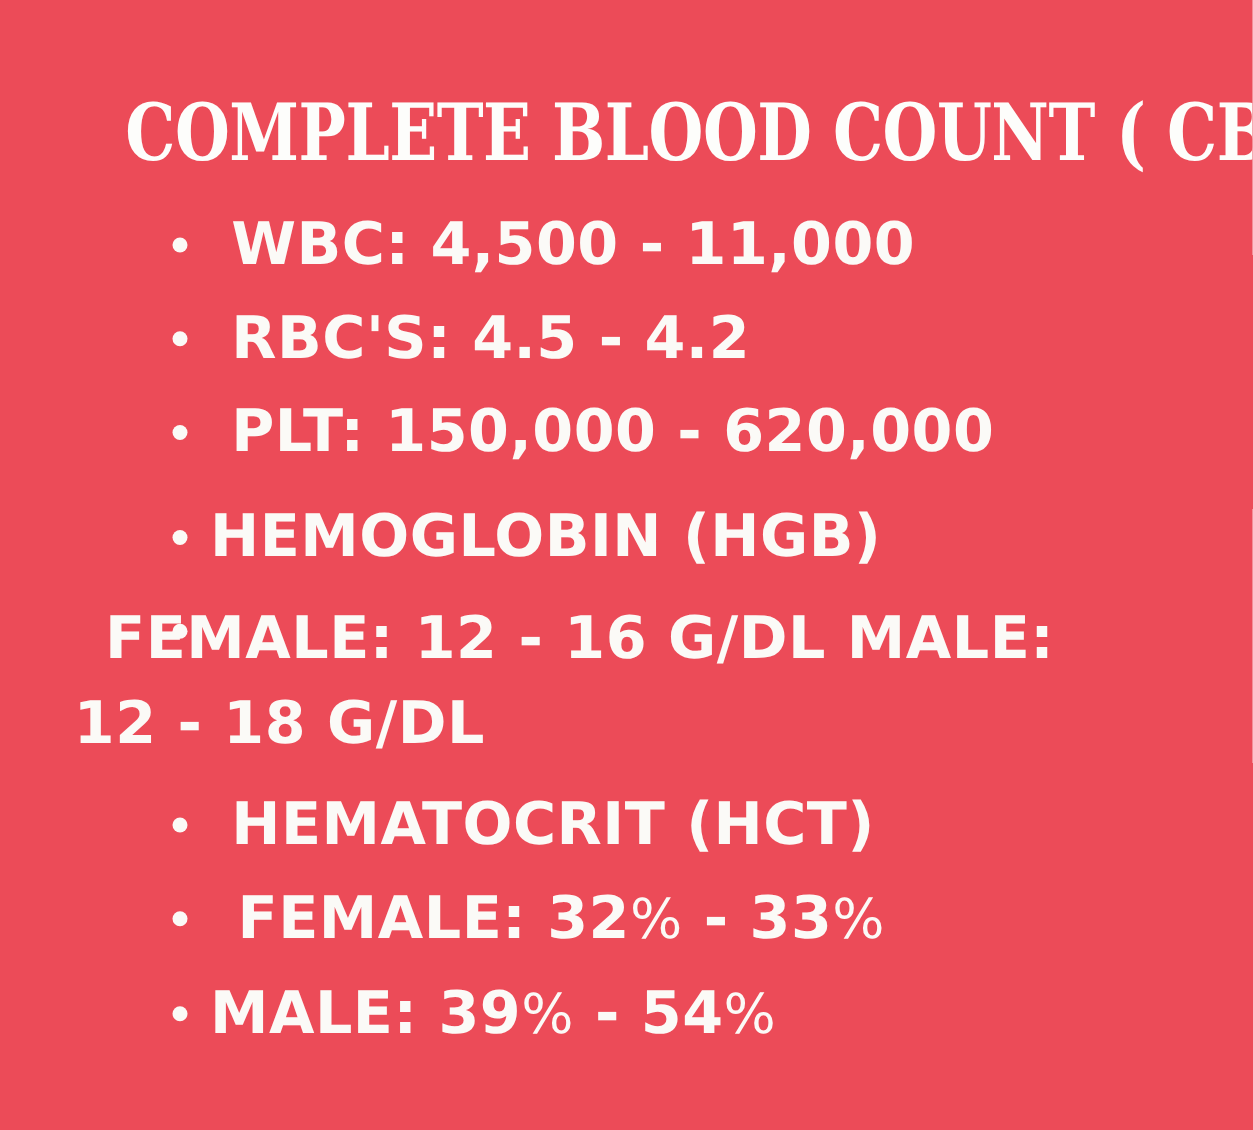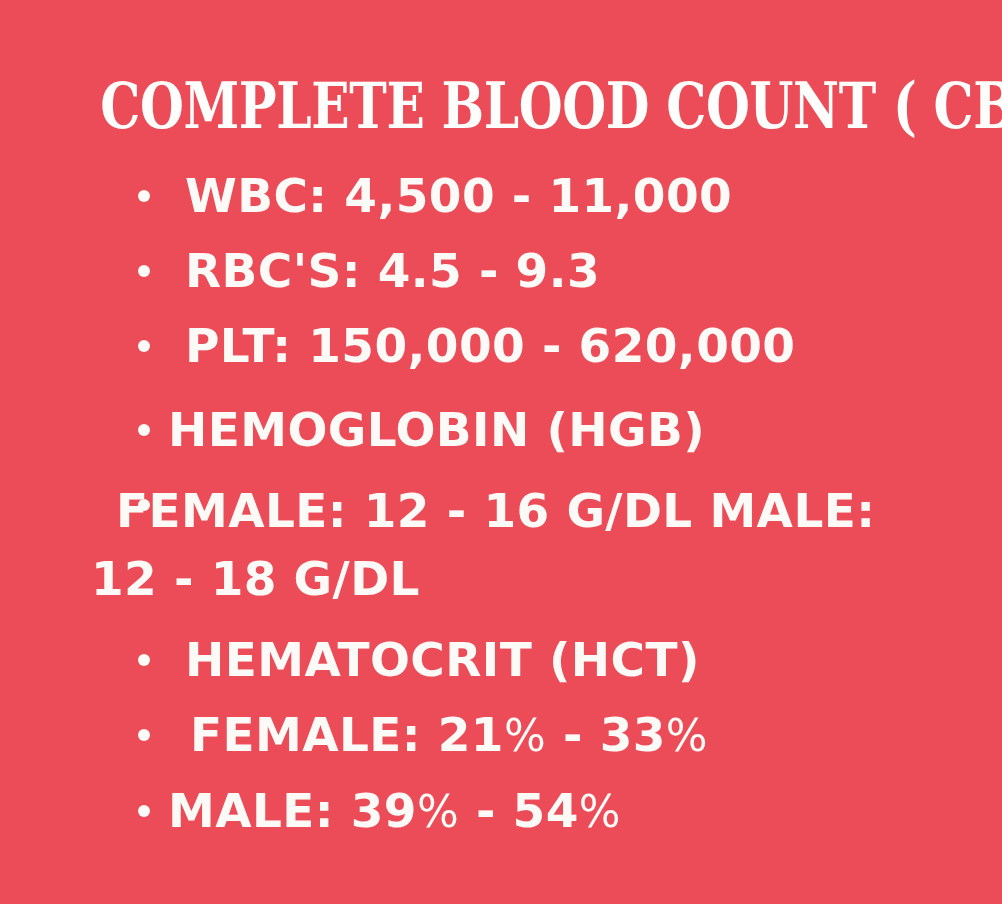--- a/index.html
+++ b/index.html
@@ -75,21 +75,21 @@
 
   
   .row.gap-before { margin-top: 28px; }
 
   .row.indent-168 { padding-left: 168px; }
   .row.indent-185 { padding-left: 185px; }
   .row.indent-190 { padding-left: 190px; }
 
   .row.wrap {
     white-space: normal;
-    padding-left: 116px;
+    padding-left: 84px;
     padding-right: 40px;
     line-height: 68px;
   }
   .row.wrap .wrapline2 {
     display: block;
     margin-left: -25px;
   }
 
   .row.tight { }
 
@@ -109,21 +109,21 @@
 
   <div id="list">
 
     <div class="row indent-185">
       <span class="bullet"></span>
       <span>WBC: 4,500 - 11,000</span>
     </div>
 
     <div class="row indent-185">
       <span class="bullet"></span>
-      <span>RBC'S: 4.5 - 9.3</span>
+      <span>RBC'S: 4.5 - 4.2</span>
     </div>
 
     <div class="row indent-185">
       <span class="bullet"></span>
       <span>PLT: 150,000 - 620,000</span>
     </div>
 
     <div class="row indent-168 gap-before">
       <span class="bullet"></span>
       <span>HEMOGLOBIN (HGB)</span>
@@ -135,21 +135,21 @@
       <span class="wrapline2">12 - 18 G/DL</span>
     </div>
 
     <div class="row indent-185">
       <span class="bullet"></span>
       <span> HEMATOCRIT (HCT)</span>
     </div>
 
     <div class="row indent-190">
       <span class="bullet"></span>
-      <span>FEMALE: 21</span><span class="pct">%</span><span> - 33</span><span class="pct">%</span>
+      <span>FEMALE: 32</span><span class="pct">%</span><span> - 33</span><span class="pct">%</span>
     </div>
 
     <div class="row indent-168 tight">
       <span class="bullet"></span>
       <span>MALE: 39</span><span class="pct">%</span><span> - 54</span><span class="pct">%</span>
     </div>
 
   </div>
 </div>
 

